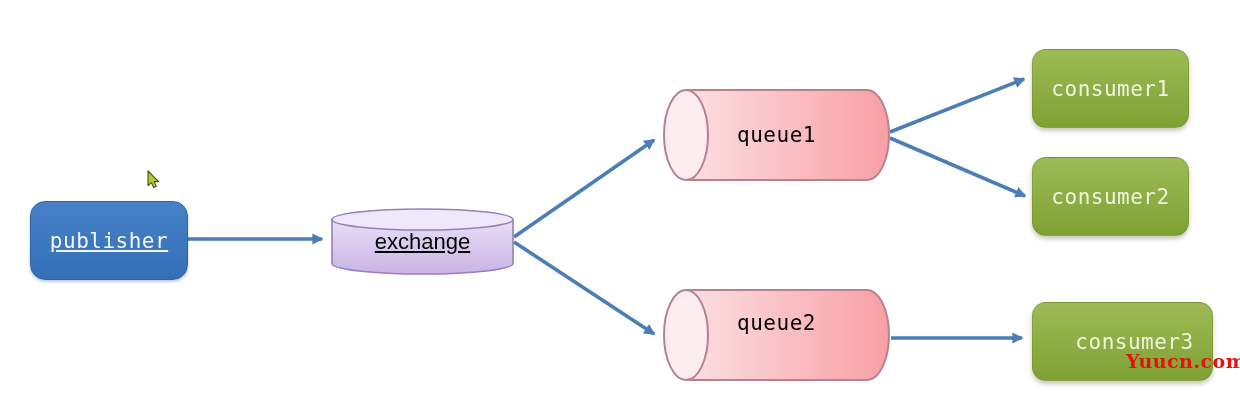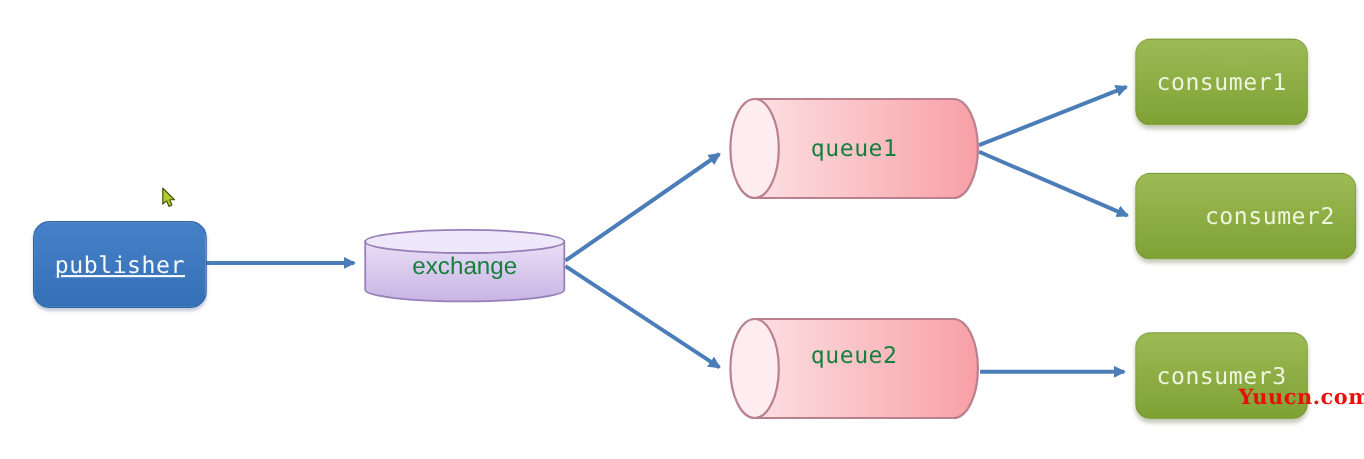--- a/index.html
+++ b/index.html
@@ -17,30 +17,30 @@
     background:linear-gradient(#4681c8, #3570b6);
     border:1px solid #2e63a6; border-radius:15px;
     color:#f4f8fc; box-shadow:0 2px 3px rgba(40,70,120,.28);text-decoration:underline;
   }
   .consumer {
     left:1032px; width:155px; height:77px;
     background:linear-gradient(#9cbb55, #7fa134);
     border:1px solid rgba(100,120,40,.35); border-radius:14px;
     color:#eff4de; box-shadow:0 3px 4px rgba(110,120,80,.4);
   }
-  .consumer1 { top:35px; }
-  .consumer2 { top:157px;padding-left:44px; }
-  .consumer3 { top:302px; }
+  .consumer1 { top:49px; }
+  .consumer2 { top:157px; }
+  .consumer3 { top:302px;padding-left:24px; }
   .node-label {
     position:absolute; z-index:2; display:flex; align-items:center; justify-content:center;
-    color:#15803d; font-size:21px; letter-spacing:.5px; pointer-events:none;
+    color:#000000; font-size:21px; letter-spacing:.5px; pointer-events:none;
   }
   .exchange-label {
     left:332px; top:210px; width:181px; height:64px;
-    font-family:"Liberation Sans", sans-serif; font-size:22px; letter-spacing:0;
+    font-family:"Liberation Sans", sans-serif; font-size:22px; letter-spacing:0;text-decoration:underline;
   }
   .queue1-label { left:664px; top:89px;  width:225px; height:92px; }
   .queue2-label { left:664px; top:277px; width:225px; height:92px; }
   .watermark {
     position:absolute; z-index:3; left:1126px; top:350px;
     font-family:"DejaVu Serif", serif; font-weight:bold;
     font-size:19px; line-height:22px; color:#e8100c; letter-spacing:.5px;
   }
 </style>
 </head>

